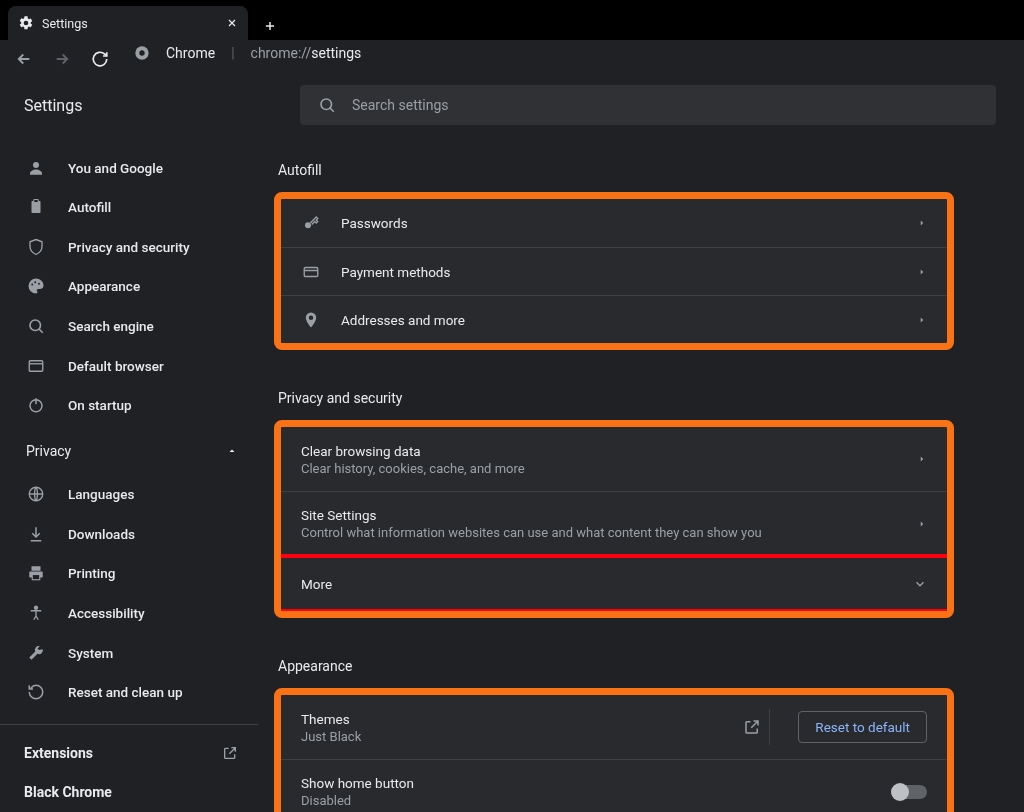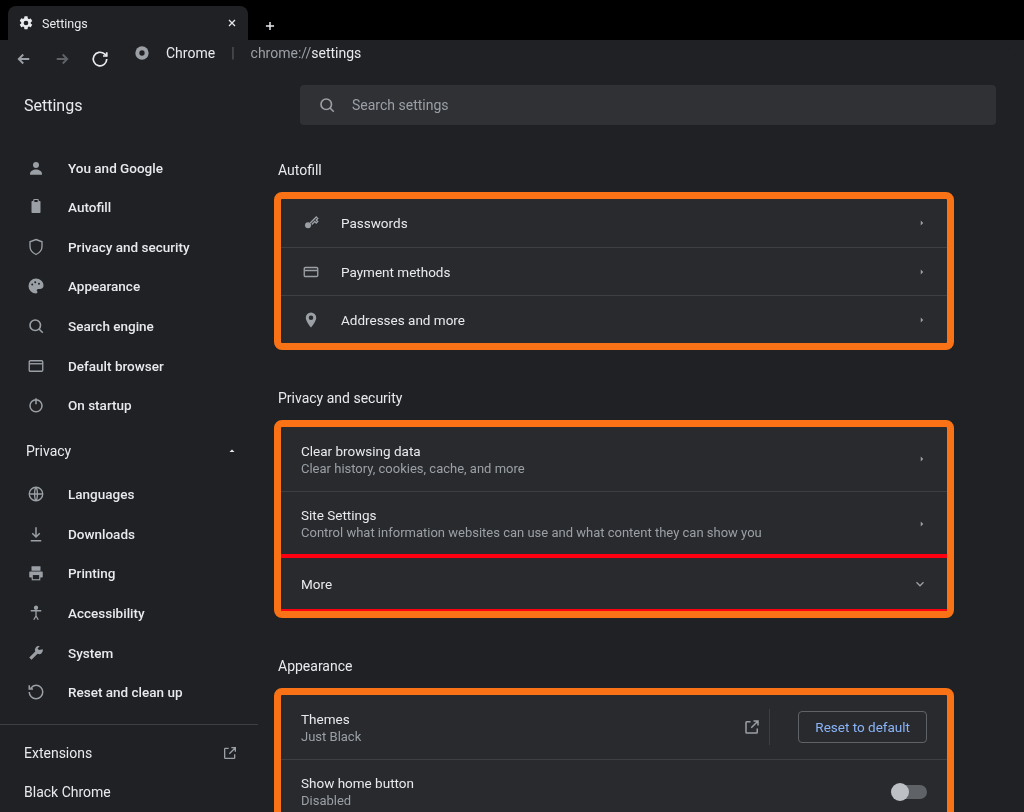--- a/index.html
+++ b/index.html
@@ -27,21 +27,21 @@
   .search input{flex:1;background:transparent;border:none;outline:none;color:#e8eaed;font-size:14px}
   .search input::placeholder{color:#9aa0a6}
   .app-body{flex:1;display:flex;overflow:hidden}
   
   .sidebar{width:258px;flex-shrink:0;display:flex;flex-direction:column;padding-top:14px;overflow:hidden}
   .side-item{height:40px;display:flex;align-items:center;gap:22px;padding-left:26px;color:#e8eaed;font-size:13.5px;cursor:pointer;font-weight:500}
   .side-item .icon{width:20px;height:20px;display:flex;align-items:center;justify-content:center;color:#9aa0a6}
   .side-item .label{color:#e8eaed}
   .side-group{height:40px;display:flex;align-items:center;padding:0 20px 0 26px;font-size:14px;color:#e8eaed;cursor:pointer;justify-content:space-between;margin-top:6px;margin-bottom:4px}
   .side-divider{height:1px;background:#3c4043;margin:12px 0 8px 0}
-  .side-footer-item{height:40px;display:flex;align-items:center;padding:0 20px 0 24px;font-size:14px;color:#e8eaed;cursor:pointer;font-weight:400;justify-content:space-between}
+  .side-footer-item{height:40px;display:flex;align-items:center;padding:0 20px 0 24px;font-size:14px;color:#e8eaed;cursor:pointer;font-weight:700;justify-content:space-between}
   
   .main{flex:1;overflow-y:auto;padding:16px 28px 0 0}
   .main-inner{max-width:680px;margin-left:16px}
   .section-title{font-size:14px;color:#e8eaed;margin:12px 0 14px 4px}
   .card{background:#292a2d;border-radius:8px;border:7px solid #f97316;overflow:hidden}
   .row{min-height:48px;display:flex;align-items:center;padding:0 20px;gap:20px;border-top:1px solid #3c4043;cursor:pointer;position:relative}
   .row:first-child{border-top:none}
   .row .icon{width:20px;height:20px;color:#9aa0a6;display:flex;align-items:center;justify-content:center;flex-shrink:0}
   .row .text{flex:1;display:flex;flex-direction:column;gap:2px;padding:12px 0}
   .row .primary{font-size:13.5px;color:#e8eaed}

